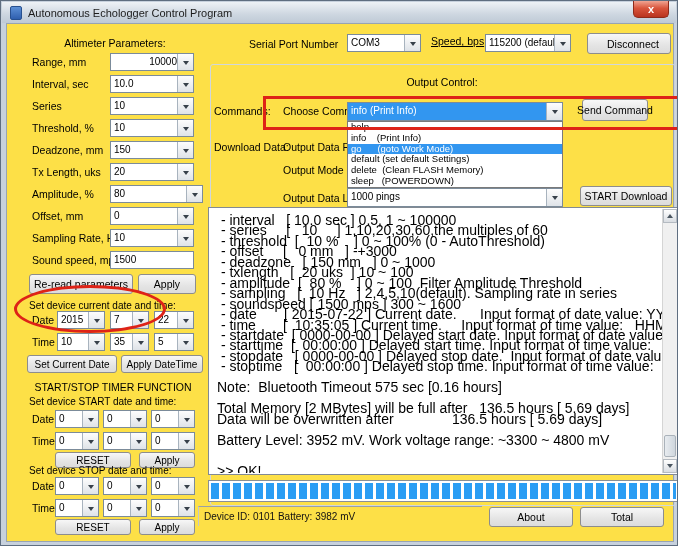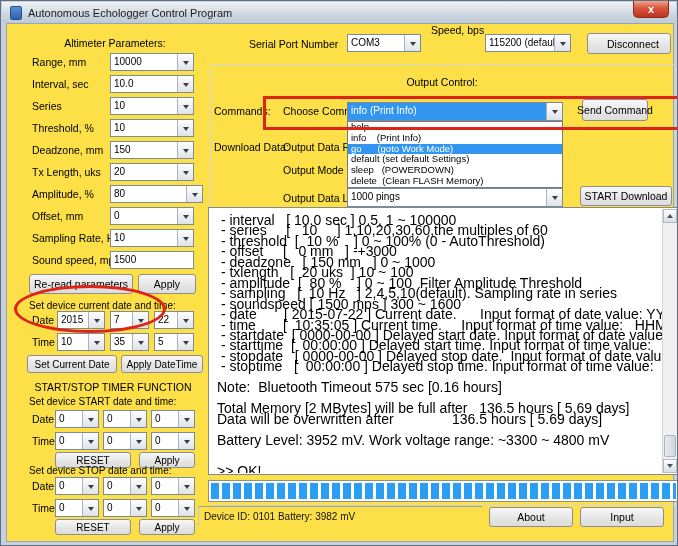--- a/index.html
+++ b/index.html
@@ -46,21 +46,21 @@
     <div id="appicon"></div>
     <div id="title">Autonomous Echologger Control Program</div>
   </div>
   <div id="closebtn">x</div>
 
   <div id="client">
 
     <div class="heading" style="left:20px;top:13px;width:176px;">Altimeter Parameters:</div>
 
     <span class="lbl" style="left:25px;top:32px;">Range, mm</span>
-    <span class="cmb" style="left:103px;top:29px;width:84px;">
+    <span class="cmb" style="left:103px;top:29px;width:84px;text-align:right;">
         <span class="cmb-v">10000</span>
         <span class="cmb-a"></span>
       </span>
 
     <span class="lbl" style="left:25px;top:54px;">Interval, sec</span>
     <span class="cmb" style="left:103px;top:51px;width:84px;">
         <span class="cmb-v">10.0</span>
         <span class="cmb-a"></span>
       </span>
 
@@ -211,21 +211,21 @@
       </span>
 
     <div class="btn" style="left:48px;top:495px;width:76px;height:16px;font-size:10px;">RESET</div>
     <div class="btn" style="left:132px;top:495px;width:56px;height:16px;font-size:10px;">Apply</div>
 
     <span class="lbl" style="left:242px;top:14px;">Serial Port Number</span>
     <span class="cmb" style="left:340px;top:10px;width:74px;">
         <span class="cmb-v">COM3</span>
         <span class="cmb-a"></span>
       </span>
-    <span class="lbl" style="left:424px;top:0;">Speed, bps</span>
+    <span class="lbl" style="left:424px;top:11px;text-decoration:underline;">Speed, bps</span>
     <span class="cmb" style="left:478px;top:10px;width:86px;">
         <span class="cmb-v">115200 (default)</span>
         <span class="cmb-a"></span>
       </span>
     <div class="btn" style="left:580px;top:9px;width:84px;height:21px;padding-left:8px;">Disconnect</div>
 
     <div class="gbx" style="left:203px;top:40px;width:464px;height:440px;"></div>
 
     <div class="heading" style="left:203px;top:52px;width:464px;">Output Control:</div>
 
@@ -245,22 +245,22 @@
         <span class="cmb-v">1000 pings</span>
         <span class="cmb-a"></span>
       </span>
     <div class="btn" style="left:573px;top:162px;width:92px;height:20px;">START Download</div>
 
     <div id="menu" style="left:340px;top:97px;">
       <div class="mi">help</div>
       <div class="mi">info    (Print Info)</div>
       <div class="mi sel">go      (goto Work Mode)</div>
       <div class="mi">default (set default Settings)</div>
+      <div class="mi">delete  (Clean FLASH Memory)</div>
       <div class="mi">sleep   (POWERDOWN)</div>
-      <div class="mi">delete  (Clean FLASH Memory)</div>
     </div>
 
     <div id="annrect" class="ann" style="left:256px;top:72px;width:412px;height:28px;"></div>
 
     <div id="console" style="left:201px;top:183px;width:471px;height:268px;">
       <pre> - interval   [ 10.0 sec ] 0.5, 1 ~ 100000
  - series     [   10     ] 1,10,20,30,60,the multiples of 60
  - threshold  [  10 %    ] 0 ~ 100% (0 - AutoThreshold)
  - offset     [   0 mm   ] -+3000
  - deadzone   [ 150 mm   ] 0 ~ 1000
@@ -290,16 +290,16 @@
         <div id="sbdn" class="sbarrow" style="bottom:0;"></div>
       </div>
     </div>
 
     <div id="progress" style="left:201px;top:456px;width:471px;height:22px;">
       <div class="fill"></div>
     </div>
 
     <div id="statusfld" style="left:191px;top:482px;">Device ID: 0101   Battery: 3982 mV</div>
     <div class="btn" style="left:482px;top:483px;width:84px;height:20px;">About</div>
-    <div class="btn" style="left:573px;top:483px;width:84px;height:20px;">Input</div>
+    <div class="btn" style="left:573px;top:483px;width:84px;height:20px;">Total</div>
 
   </div>
 </div>
 
 </body></html>

